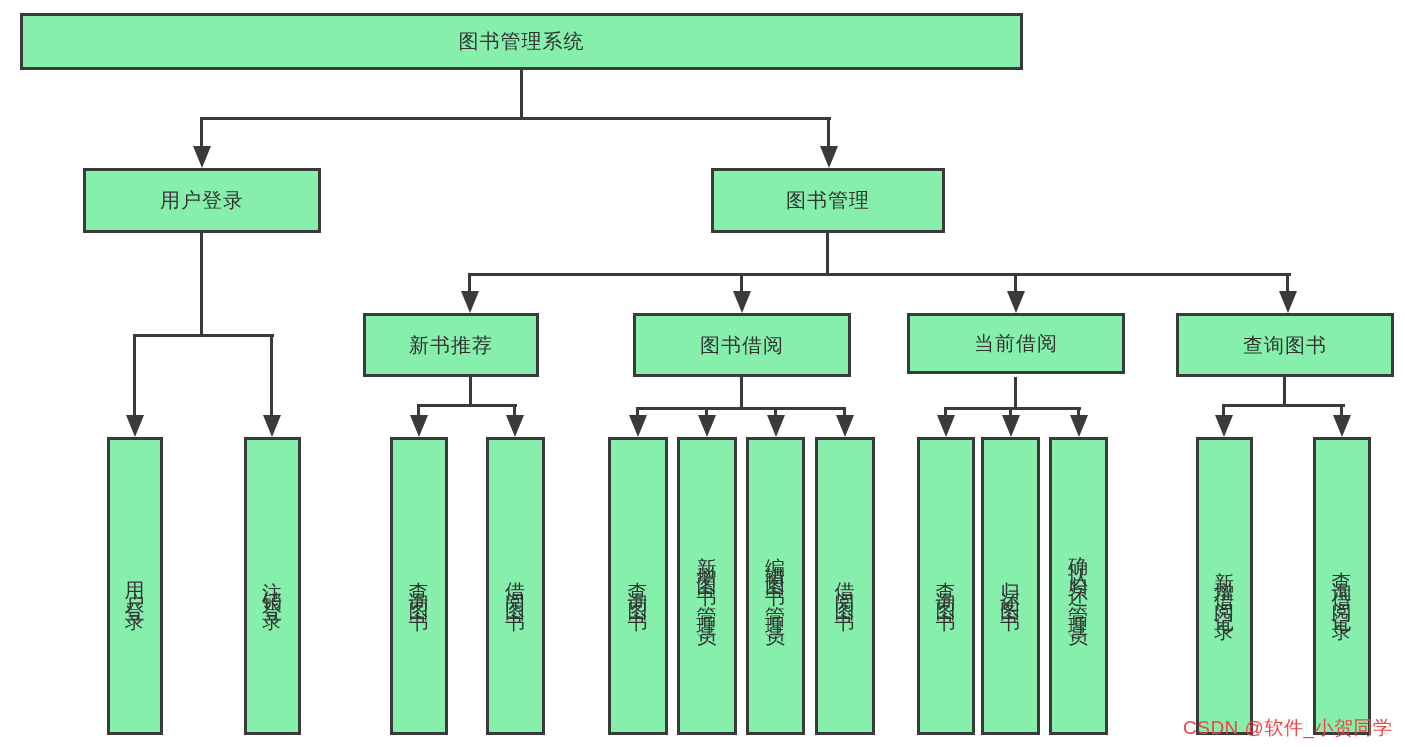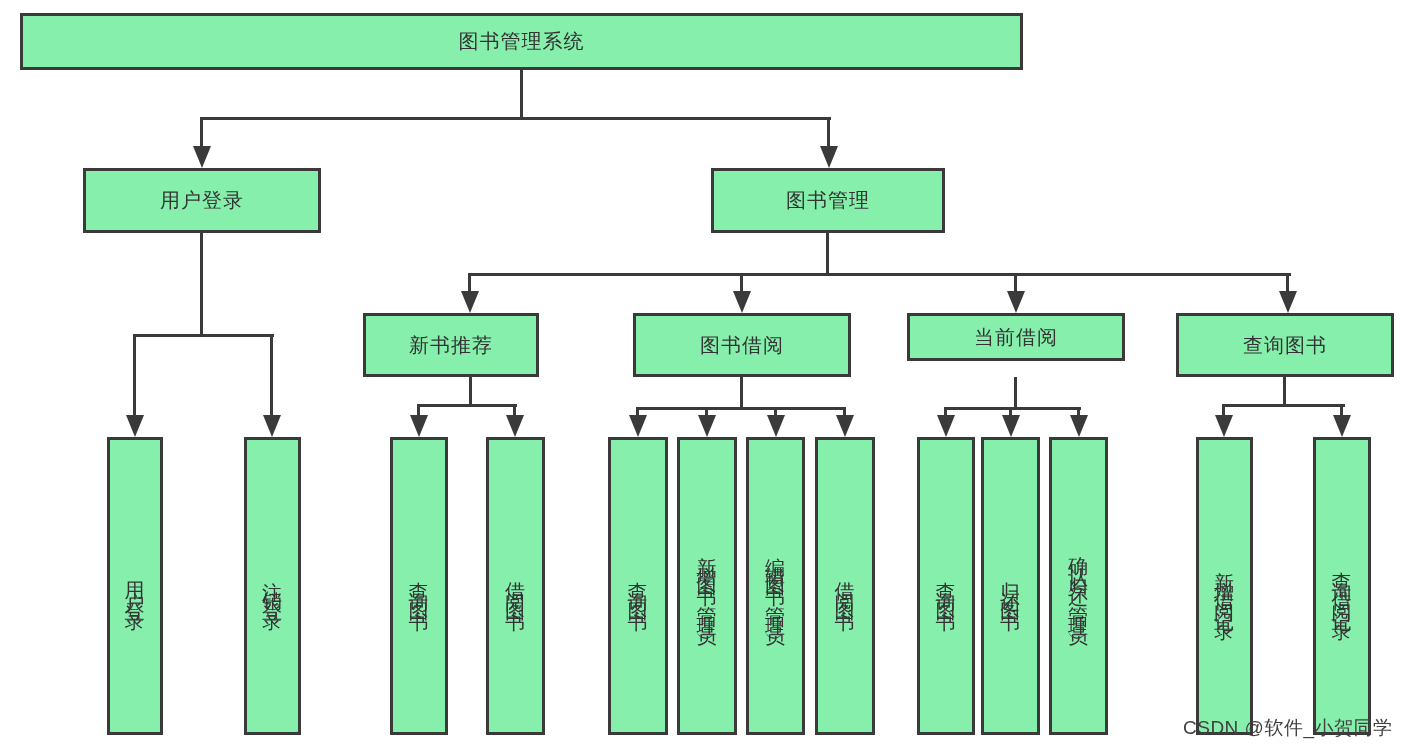--- a/index.html
+++ b/index.html
@@ -23,21 +23,21 @@
   }
   .hline{position:absolute;height:3px;background:var(--line);z-index:1;}
   .vline{position:absolute;width:3px;background:var(--line);z-index:1;}
   .arrow{
     position:absolute;width:0;height:0;z-index:1;
     border-left:9px solid transparent;border-right:9px solid transparent;
     border-top:22px solid var(--line);
   }
   .watermark{
     position:absolute;left:1183px;top:715px;z-index:5;
-    font-size:19px;color:#404040;letter-spacing:0.5px;white-space:nowrap;
+    font-size:19px;color:#ef4444;letter-spacing:0.5px;white-space:nowrap;
   }
 </style>
 </head>
 <body>
 
 <div id="stage">
 
   <div class="box hnode" style="left:20px;top:13px;width:1003px;height:57px;">
     <span>图书管理系统</span>
   </div>
@@ -73,21 +73,21 @@
   <div class="arrow" style="left:1007px;top:291px;"></div>
   <div class="vline" style="left:1286px;top:273px;height:22px;"></div>
   <div class="arrow" style="left:1279px;top:291px;"></div>
 
   <div class="box hnode" style="left:363px;top:313px;width:176px;height:64px;">
     <span>新书推荐</span>
   </div>
   <div class="box hnode" style="left:633px;top:313px;width:218px;height:64px;">
     <span>图书借阅</span>
   </div>
-  <div class="box hnode" style="left:907px;top:313px;width:218px;height:48px;">
+  <div class="box hnode" style="left:907px;top:313px;width:218px;height:61px;">
     <span>当前借阅</span>
   </div>
   <div class="box hnode" style="left:1176px;top:313px;width:218px;height:64px;">
     <span>查询图书</span>
   </div>
 
   <div class="vline" style="left:469px;top:377px;height:30px;"></div>
   <div class="hline" style="left:417px;top:404px;width:100px;"></div>
   <div class="vline" style="left:417px;top:404px;height:15px;"></div>
   <div class="arrow" style="left:410px;top:415px;"></div>

